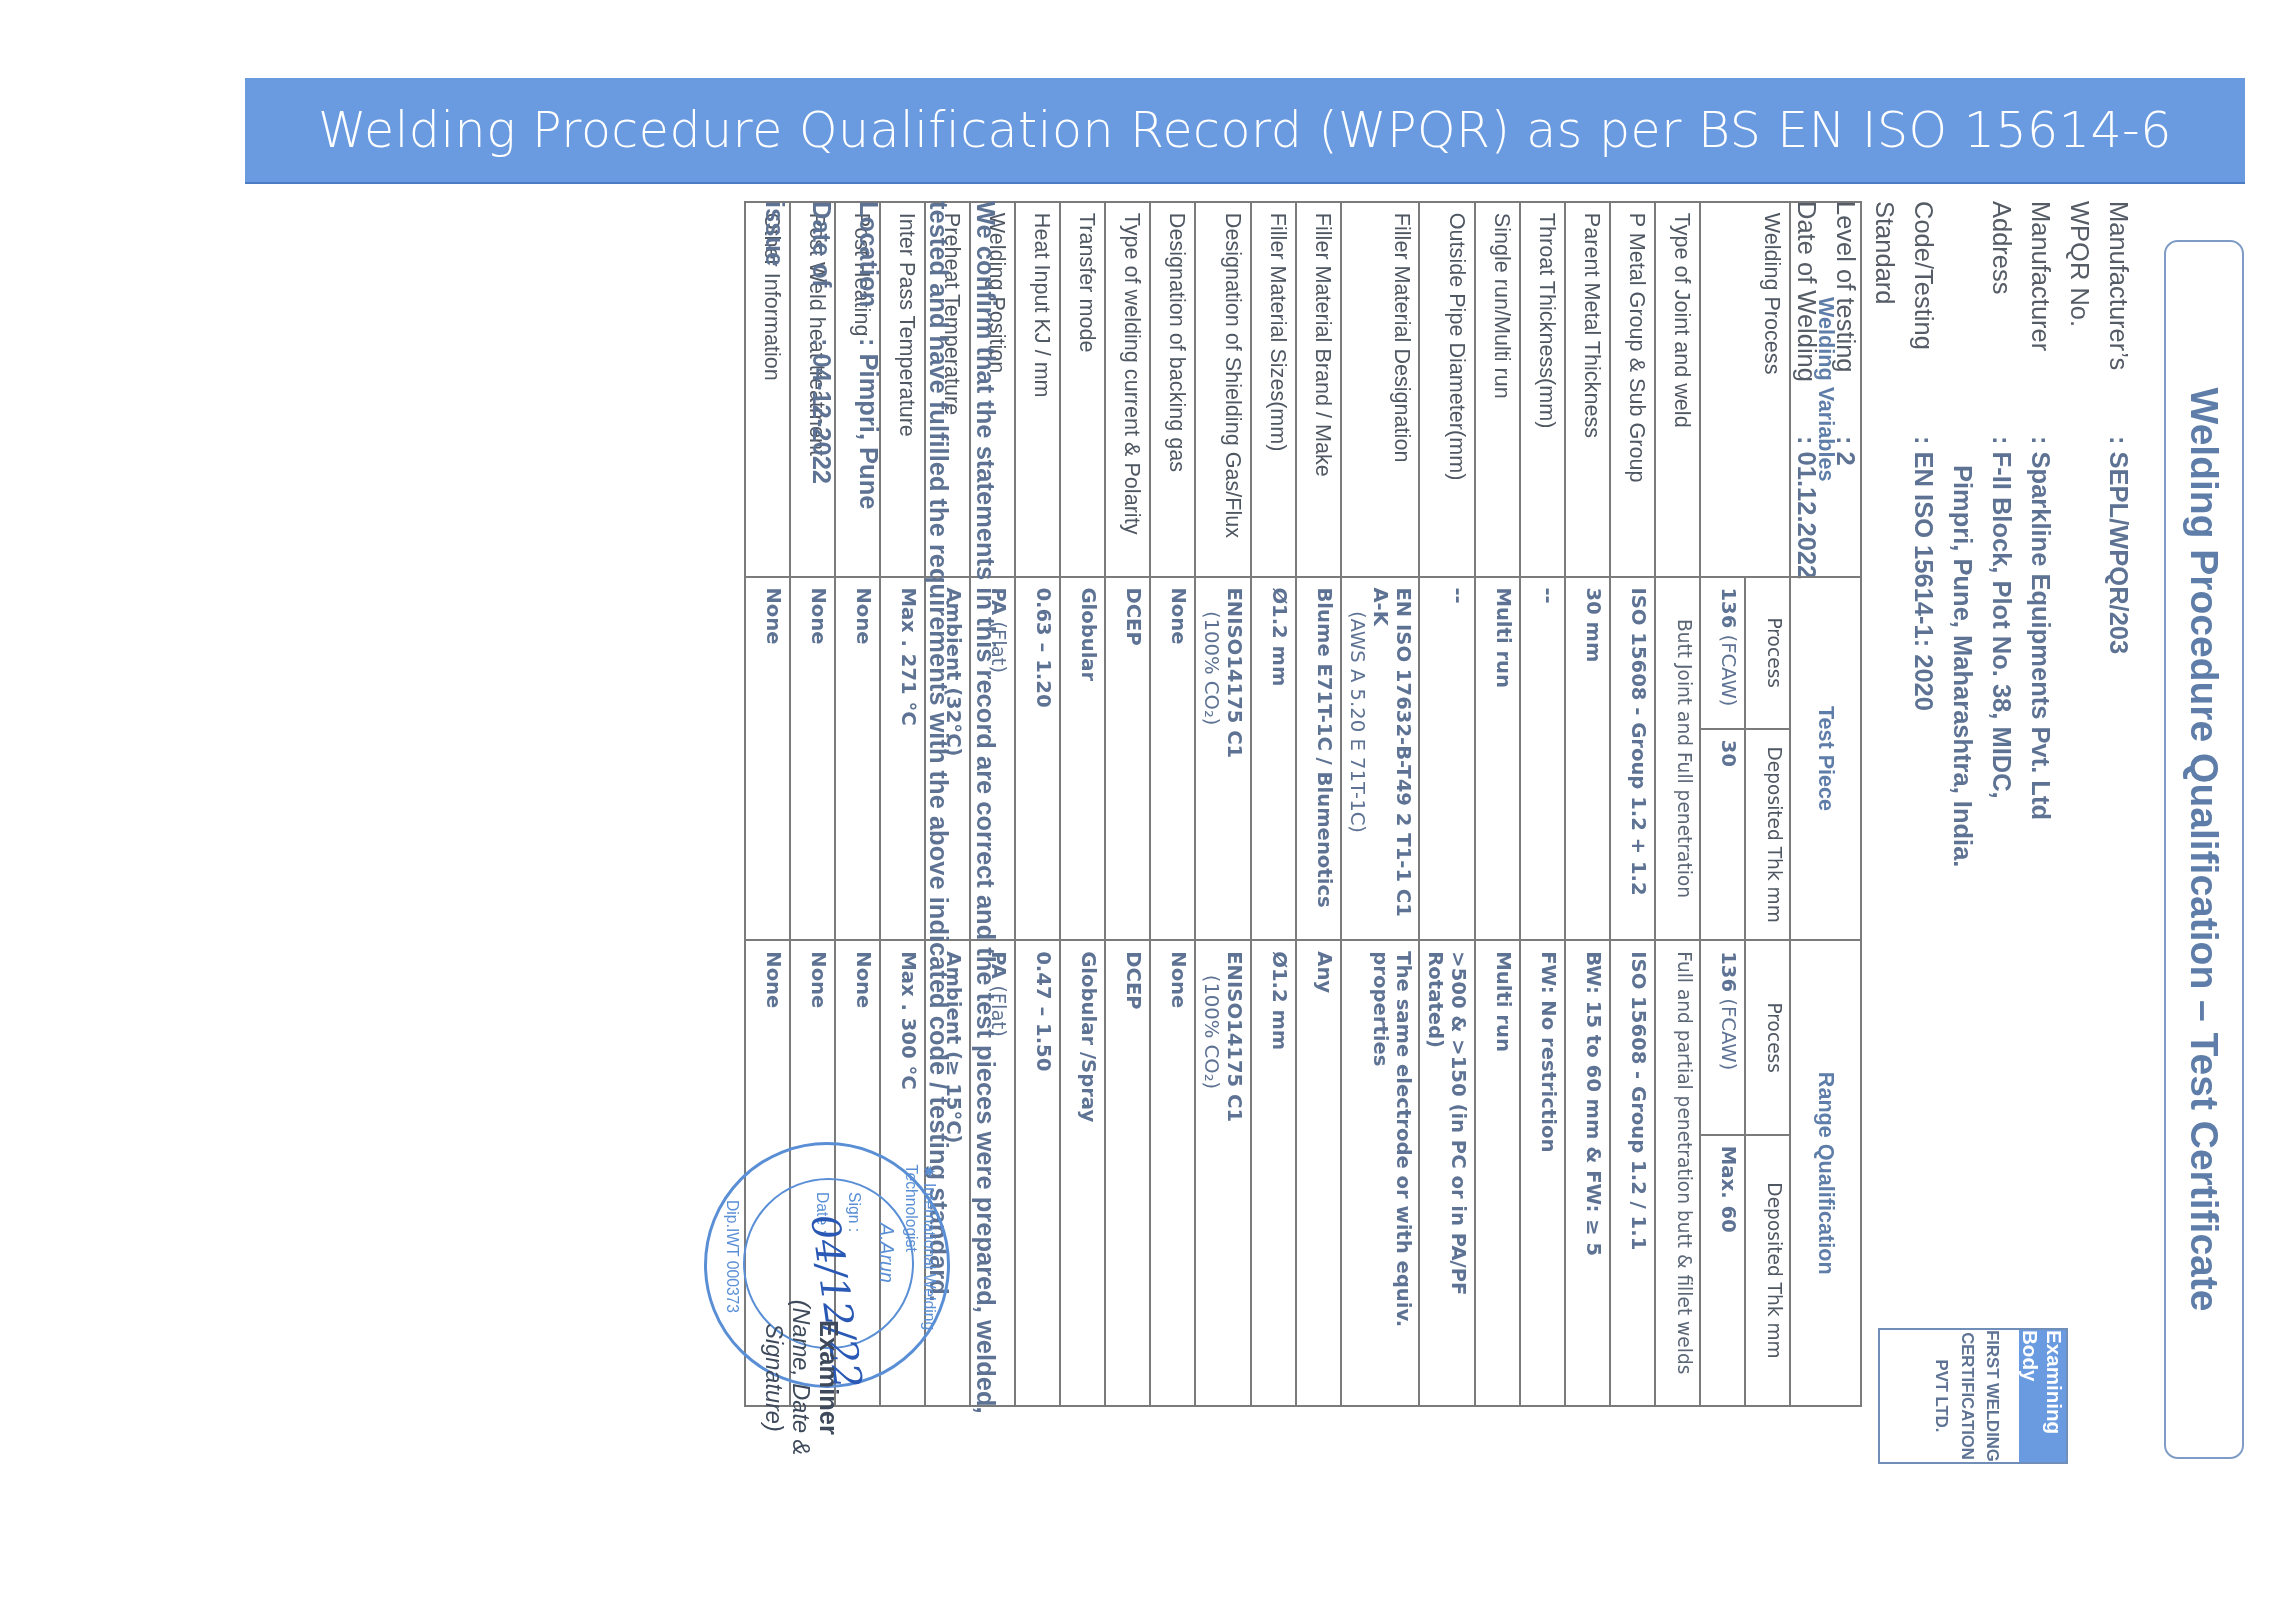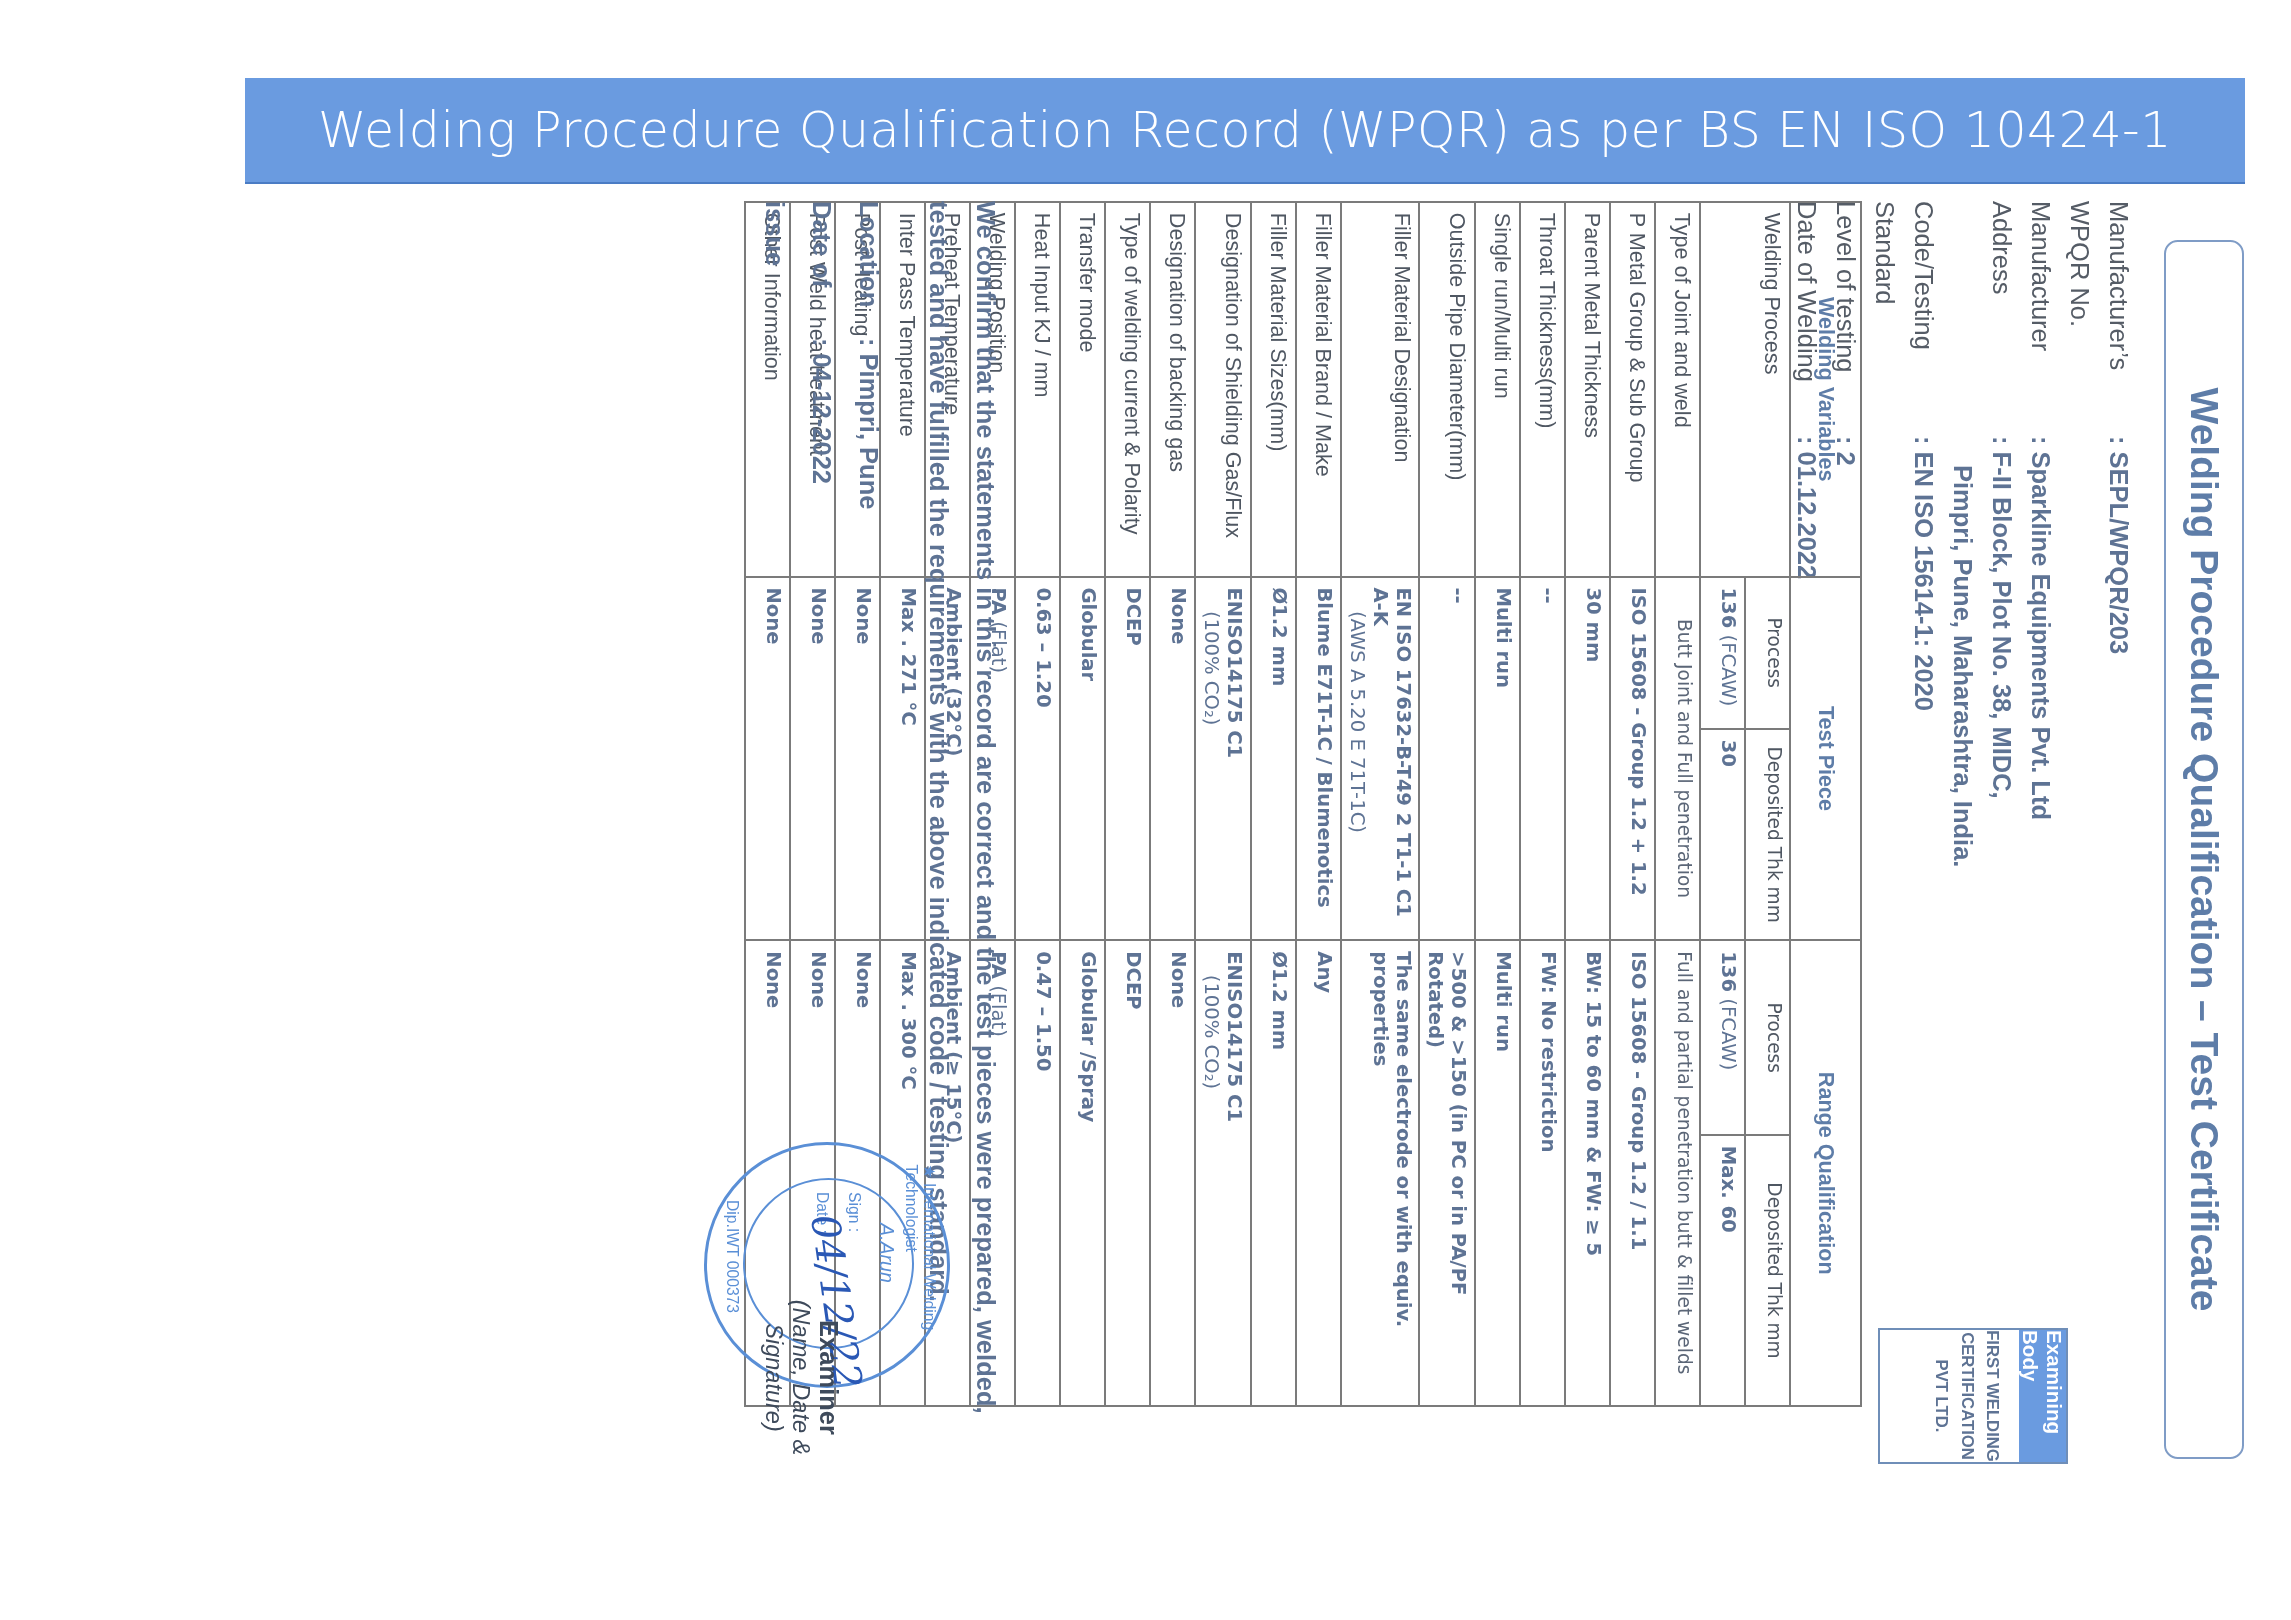--- a/index.html
+++ b/index.html
@@ -49,21 +49,21 @@
   .stamp { position:absolute; left:941px; top:1304px; width:240px; height:240px; border:3.9px solid #5a8fd6;
            border-radius:50%; }
   .stamp .inner { position:absolute; left:33px; top:33px; width:167px; height:167px; border:2.9px solid #5a8fd6; border-radius:50%; }
   .stamp .t { position:absolute; color:#5a8fd6; font-size:15.7px; }
   .stamp .sig { position:absolute; left:69px; top:88px; font-size:39px; color:#2a58b5; font-family:"DejaVu Serif", serif; font-style:italic; transform:rotate(-8deg); }
 </style>
 </head>
 <body>
 
 <div class="banner">
-  <span>Welding Procedure Qualification Record (WPQR) as per BS EN ISO 10424-1</span>
+  <span>Welding Procedure Qualification Record (WPQR) as per BS EN ISO 15614-6</span>
 </div>
 
 <div class="rot">
 
   <div class="title-box">
     <span>Welding Procedure Qualification – Test Certificate</span>
   </div>
 
   <div class="info">
     <div class="row">

